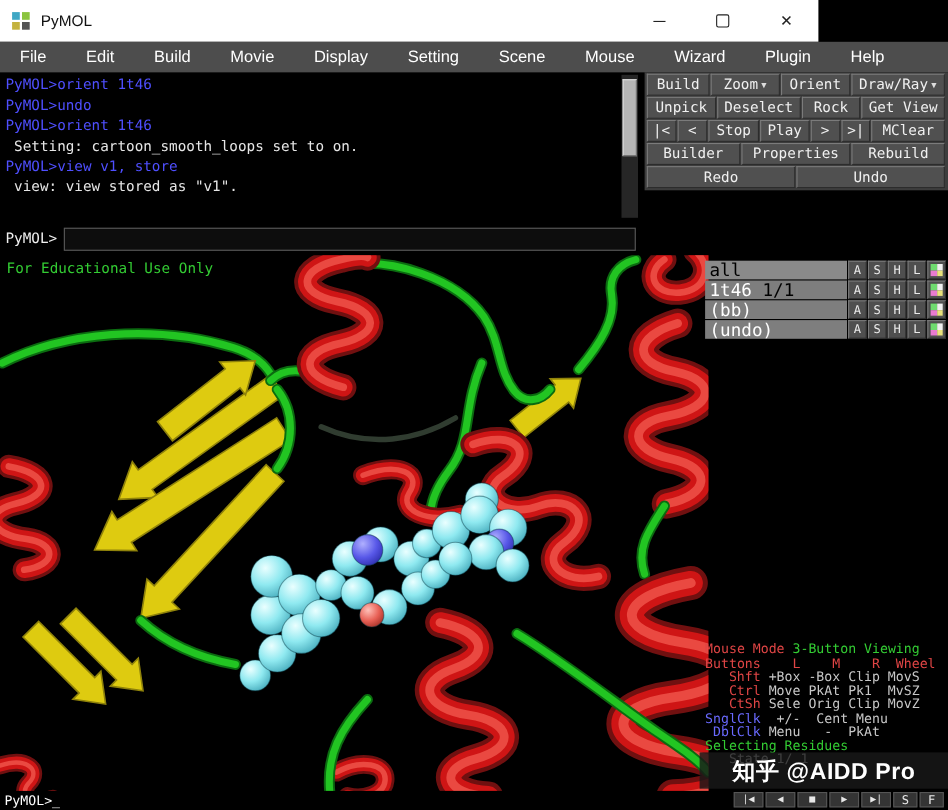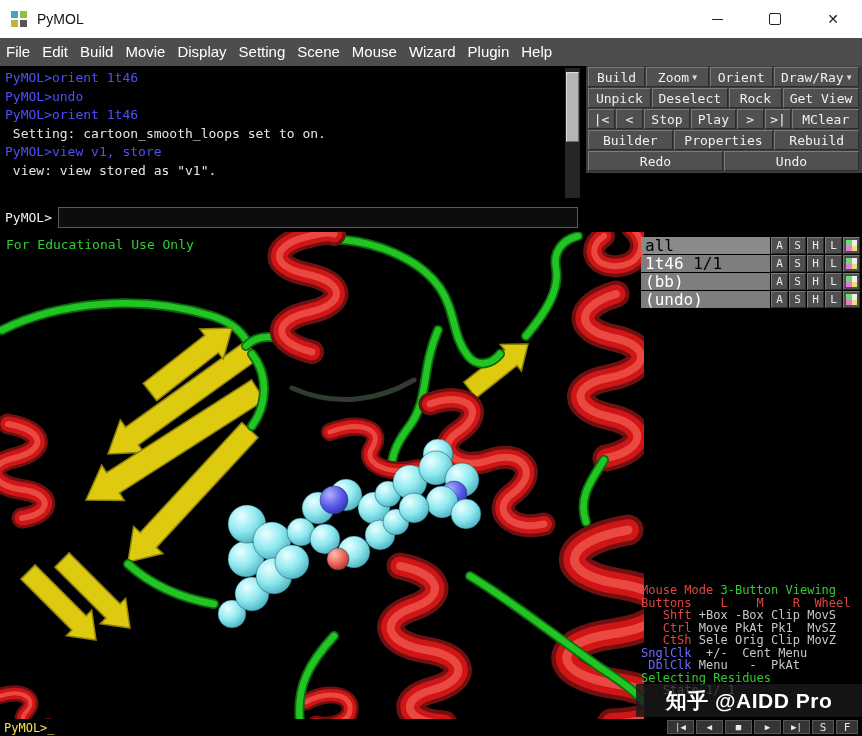--- a/index.html
+++ b/index.html
@@ -1,34 +1,34 @@
 <!DOCTYPE html>
 <html><head>
 <meta charset="utf-8">
 <style>
   html,body{margin:0;padding:0;}
   body{width:862px;height:736px;position:relative;background:#000;overflow:hidden;
        font-family:"Liberation Sans",sans-serif;}
   .pre{white-space:pre;}
 
   
-  #titlebar{position:absolute;left:0;top:0;width:862px;height:38px;background:#ffffff;
+  #titlebar{position:absolute;left:0;top:0;width:744px;height:38px;background:#ffffff;
             display:flex;align-items:center;}
   #app-icon{width:18px;height:18px;margin-left:10px;display:inline-block;}
   #title-text{margin-left:9px;font-size:14px;color:#111;}
   #win-buttons{position:absolute;right:0;top:0;height:38px;display:flex;}
   .winbtn{width:58px;height:38px;display:flex;align-items:center;justify-content:center;color:#222;}
   .min-glyph{display:inline-block;width:11px;height:0;border-top:1.4px solid #222;}
   .max-glyph{display:inline-block;width:10px;height:10px;border:1.3px solid #222;border-radius:2px;}
   .close-glyph{font-size:14px;line-height:14px;color:#222;}
 
   
   #menubar{position:absolute;left:0;top:38px;width:862px;height:28px;background:#4d4d4d;
            display:flex;align-items:center;}
-  .menu-item{color:#fff;font-size:15px;padding:0 6px;line-height:28px;}
+  .menu-item{color:#fff;font-size:15px;padding:0 18px;line-height:28px;}
 
   
   #console{position:absolute;left:0;top:66px;width:586px;height:136px;background:#000;
            font-family:"DejaVu Sans Mono",monospace;font-size:13px;line-height:18.5px;
            padding-top:3px;box-sizing:border-box;}
   .cline{padding-left:5px;}
   .cmd{color:#4f4fff;}
   .out{color:#e6e6e6;}
   #console-scrollbar{position:absolute;right:6px;top:2px;width:15px;height:130px;background:#262626;}
   #scroll-thumb{position:absolute;left:1px;top:4px;width:13px;height:70px;background:#b5b5b5;
@@ -90,21 +90,21 @@
   .red{color:#e04545;} .green{color:#33cc33;} .blue{color:#6a6aff;}
   .gray{color:#c8c8c8;} .white{color:#e8e8e8;}
 
   
   #watermark{position:absolute;left:636px;top:684px;width:226px;height:33px;
              background:rgba(25,25,25,.82);z-index:6;display:flex;align-items:center;
              justify-content:center;color:#fff;font-size:21px;font-weight:bold;letter-spacing:.5px;}
 
   
   #bottombar{position:absolute;left:0;top:719px;width:862px;height:17px;background:#000;z-index:7;}
-  #bottom-prompt{position:absolute;left:4px;top:2px;color:#fde047;
+  #bottom-prompt{position:absolute;left:4px;top:2px;color:#ffffff;
                  font-family:"DejaVu Sans Mono",monospace;font-size:12px;}
   #movie-bar{position:absolute;right:4px;top:1px;display:flex;}
   .mvbtn{width:27px;height:14px;margin-left:2px;background:#343434;color:#e8e8e8;
          border:1px solid #555;font-family:"DejaVu Sans Mono",monospace;font-size:9px;
          display:flex;align-items:center;justify-content:center;padding:0;}
   .mvbtn.small{width:22px;font-size:11px;}
 </style>
 </head>
 <body>
 

